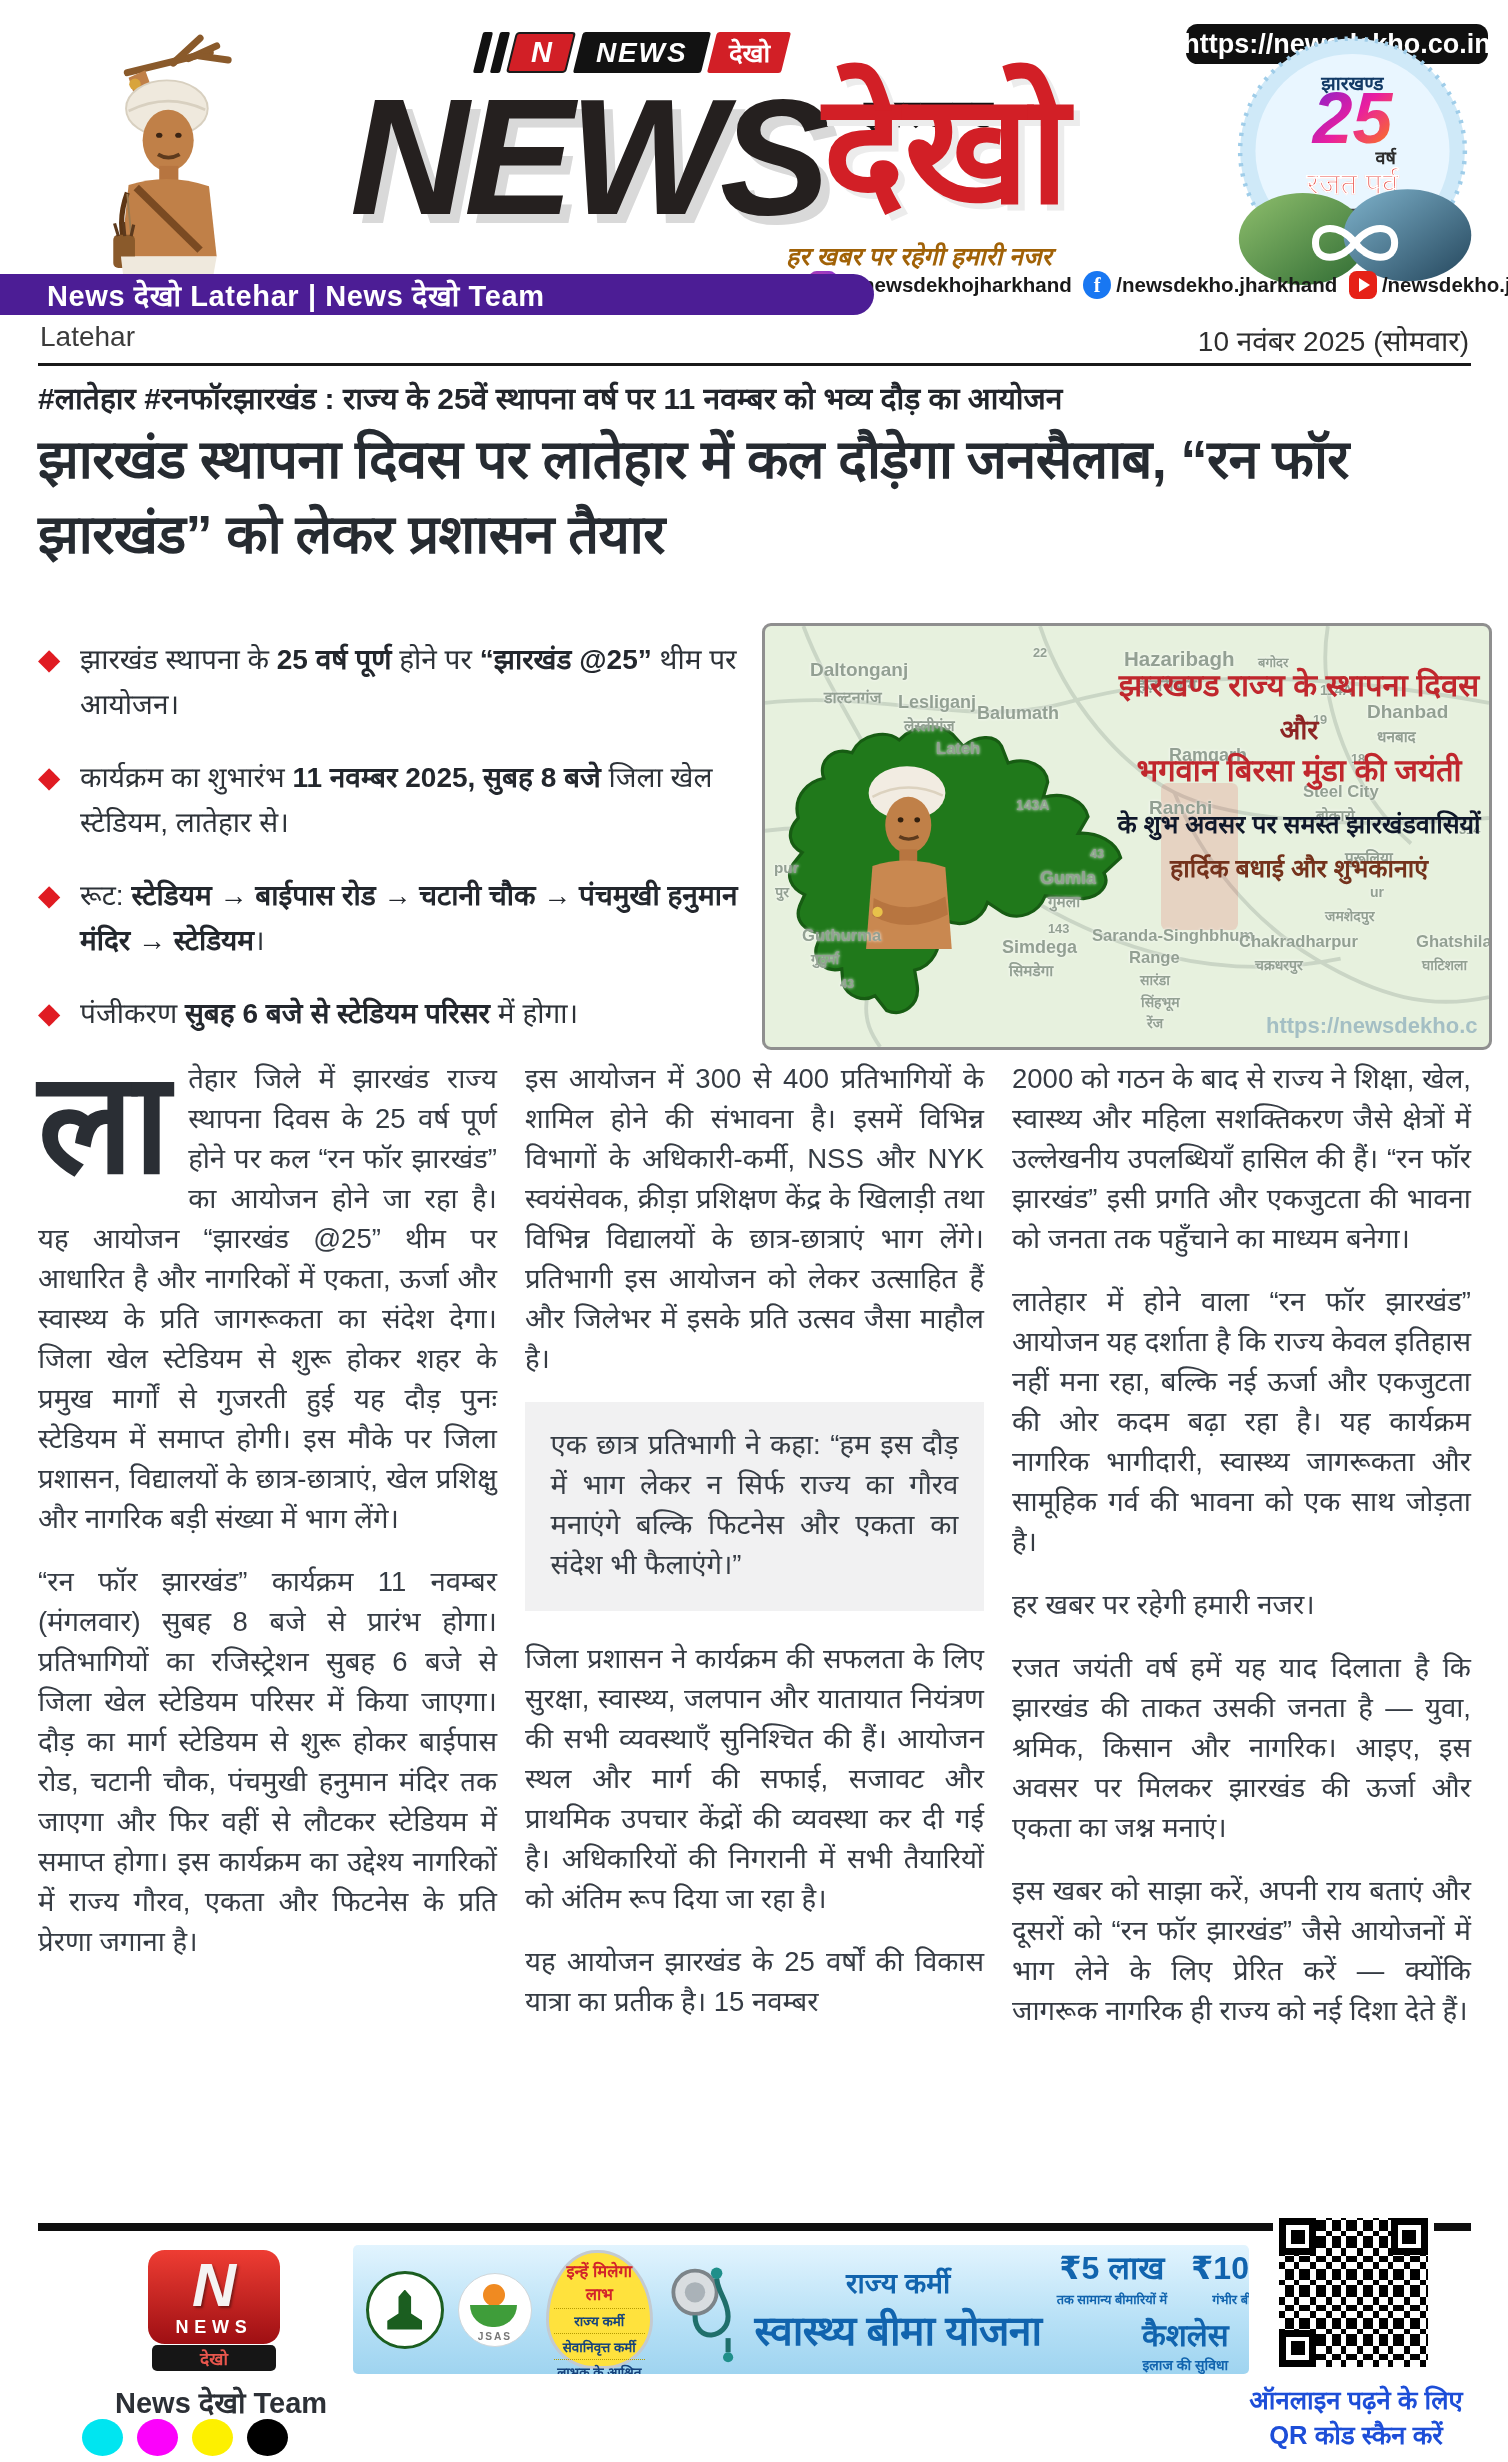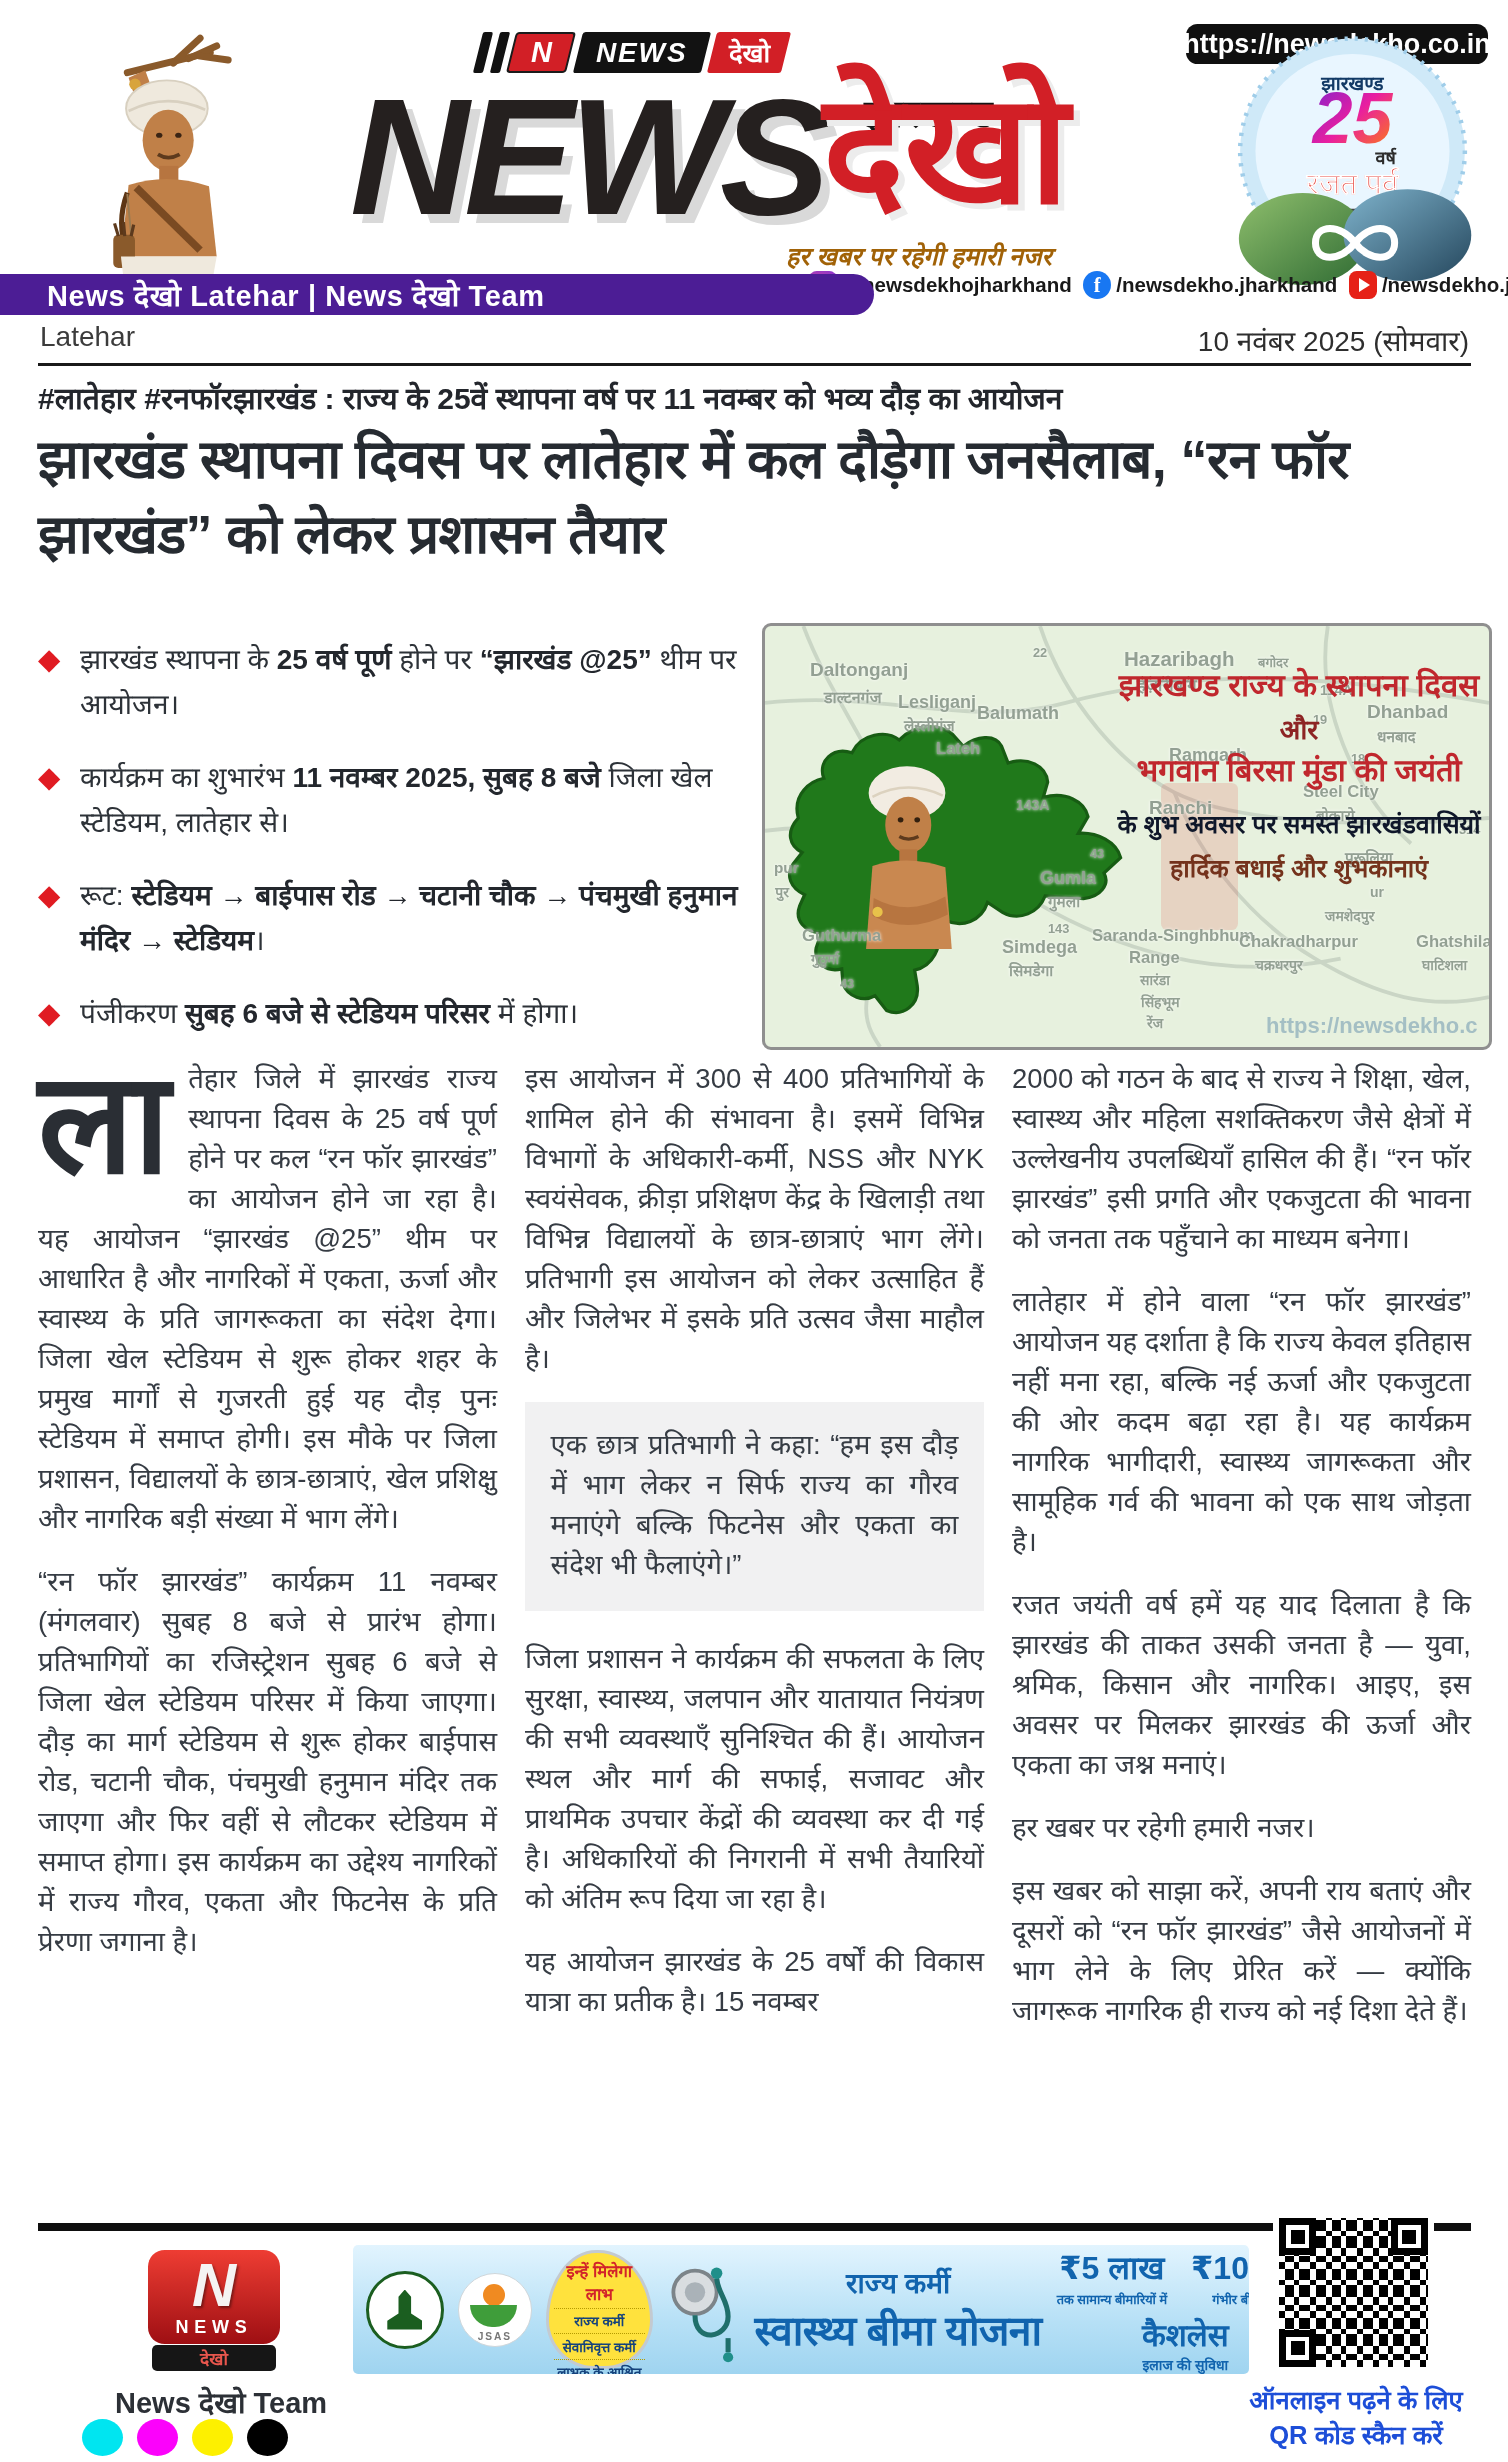--- a/index.html
+++ b/index.html
@@ -374,22 +374,22 @@
       <p>इस आयोजन में 300 से 400 प्रतिभागियों के शामिल होने की संभावना है। इसमें विभिन्न विभागों के अधिकारी-कर्मी, NSS और NYK स्वयंसेवक, क्रीड़ा प्रशिक्षण केंद्र के खिलाड़ी तथा विभिन्न विद्यालयों के छात्र-छात्राएं भाग लेंगे। प्रतिभागी इस आयोजन को लेकर उत्साहित हैं और जिलेभर में इसके प्रति उत्सव जैसा माहौल है।</p>
       <div class="quote-box">
         <p>एक छात्र प्रतिभागी ने कहा: “हम इस दौड़ में भाग लेकर न सिर्फ राज्य का गौरव मनाएंगे बल्कि फिटनेस और एकता का संदेश भी फैलाएंगे।”</p>
       </div>
       <p>जिला प्रशासन ने कार्यक्रम की सफलता के लिए सुरक्षा, स्वास्थ्य, जलपान और यातायात नियंत्रण की सभी व्यवस्थाएँ सुनिश्चित की हैं। आयोजन स्थल और मार्ग की सफाई, सजावट और प्राथमिक उपचार केंद्रों की व्यवस्था कर दी गई है। अधिकारियों की निगरानी में सभी तैयारियों को अंतिम रूप दिया जा रहा है।</p>
       <p>यह आयोजन झारखंड के 25 वर्षों की विकास यात्रा का प्रतीक है। 15 नवम्बर</p>
     </div>
     <div class="col">
       <p>2000 को गठन के बाद से राज्य ने शिक्षा, खेल, स्वास्थ्य और महिला सशक्तिकरण जैसे क्षेत्रों में उल्लेखनीय उपलब्धियाँ हासिल की हैं। “रन फॉर झारखंड” इसी प्रगति और एकजुटता की भावना को जनता तक पहुँचाने का माध्यम बनेगा।</p>
       <p>लातेहार में होने वाला “रन फॉर झारखंड” आयोजन यह दर्शाता है कि राज्य केवल इतिहास नहीं मना रहा, बल्कि नई ऊर्जा और एकजुटता की ओर कदम बढ़ा रहा है। यह कार्यक्रम नागरिक भागीदारी, स्वास्थ्य जागरूकता और सामूहिक गर्व की भावना को एक साथ जोड़ता है।</p>
+      <p>हर खबर पर रहेगी हमारी नजर।</p>
       <p>रजत जयंती वर्ष हमें यह याद दिलाता है कि झारखंड की ताकत उसकी जनता है — युवा, श्रमिक, किसान और नागरिक। आइए, इस अवसर पर मिलकर झारखंड की ऊर्जा और एकता का जश्न मनाएं।</p>
-      <p>हर खबर पर रहेगी हमारी नजर।</p>
       <p>इस खबर को साझा करें, अपनी राय बताएं और दूसरों को “रन फॉर झारखंड” जैसे आयोजनों में भाग लेने के लिए प्रेरित करें — क्योंकि जागरूक नागरिक ही राज्य को नई दिशा देते हैं।</p>
     </div>
   </div>
 
   <div class="foot-rule"></div>
 
   <div class="applogo">
     <div class="red">
       <div class="n">N</div>
       <div class="nw">NEWS</div>

